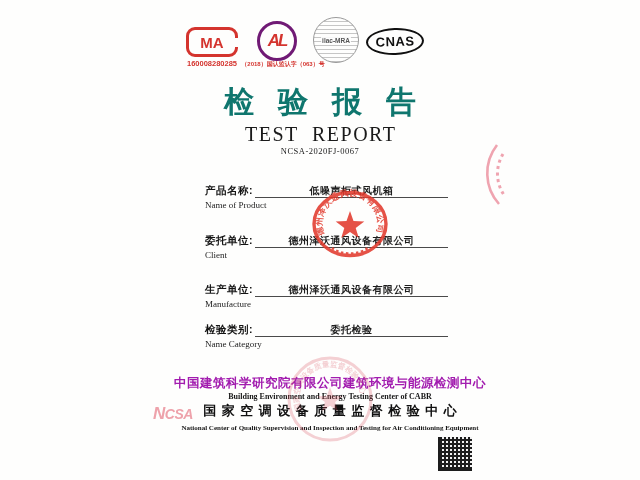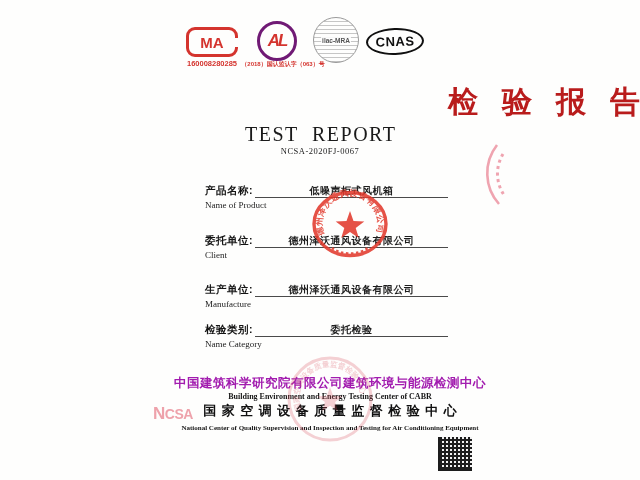--- a/index.html
+++ b/index.html
@@ -23,22 +23,22 @@
     border-radius:50%; overflow:hidden; display:flex; align-items:center; justify-content:center;
     background:repeating-linear-gradient(0deg, rgba(130,130,130,.45) 0 1px, transparent 1px 4px); }
   .logo-ilac .ilac-label { font-size:6.5px; font-weight:700; color:#555; background:rgba(255,255,255,.85);
     padding:0 1px; letter-spacing:0; }
   .logo-cnas { position:absolute; left:366px; top:28px; width:58px; height:27px; border:2.5px solid #101010;
     border-radius:50%; display:flex; align-items:center; justify-content:center; transform:rotate(-2deg); }
   .logo-cnas .cnas { font-size:13px; font-weight:900; color:#101010; letter-spacing:.5px; }
   .accred { position:absolute; left:445px; top:19px; font-size:7.5px; line-height:9.2px; font-weight:700; color:#161616; }
 
   
-  .title-zh { position:absolute; left:0; top:82px; width:640px; text-align:right;
-    font-size:30px; font-weight:700; color:#b91c1c; }
+  .title-zh { position:absolute; left:0; top:82px; width:640px; text-align:center;
+    font-size:30px; font-weight:700; color:#0f766e; }
   .title-zh span { letter-spacing:24px; margin-right:-24px; }
   .title-en { position:absolute; left:0; top:123px; width:640px; text-align:center;
     font-family:"Liberation Serif", serif; font-size:20px; color:#1a1a1a; }
   .title-en span { letter-spacing:1.5px; word-spacing:7px; margin-right:-1.5px; }
   .title-no { position:absolute; left:0; top:146px; width:640px; text-align:center;
     font-family:"Liberation Serif", serif; font-size:8.5px; color:#222; letter-spacing:.5px; }
 
   
   .f-label { position:absolute; left:205px; font-size:10.5px; font-weight:600; color:#141414; letter-spacing:.5px; }
   .f-en { position:absolute; left:205px; font-family:"Liberation Serif", serif; font-size:9px; color:#222; }
@@ -46,21 +46,21 @@
   .f-value { position:absolute; left:255px; width:193px; text-align:center; font-size:10px;
     font-weight:600; color:#1d1d1d; letter-spacing:.5px; }
 
   
   .footer-wrap { position:absolute; left:20px; width:620px; text-align:center; }
   .f1 { top:375px; font-size:12.5px; font-weight:700; color:#a21caf; letter-spacing:.5px; }
   .f2 { top:392px; font-family:"Liberation Serif", serif; font-size:8px; font-weight:700; color:#161616; }
   .f3 { top:402px; font-size:13px; font-weight:700; color:#101010; }
   .f3 span { letter-spacing:5.5px; margin-right:-5.5px; }
   .f4 { top:424px; font-family:"Liberation Serif", serif; font-size:7px; font-weight:700; color:#161616; }
-  .ncsa-logo { position:absolute; left:153px; top:404px; font-size:14px; font-weight:900; 
+  .ncsa-logo { position:absolute; left:153px; top:404px; font-size:14px; font-weight:900; font-style:italic;
     color:#eea2ab; letter-spacing:-.5px; }
   .ncsa-logo .n { font-size:17px; }
 
   .qr { position:absolute; left:438px; top:437px; width:34px; height:34px;
     border-left:2px solid #1d1d1d; border-bottom:2px solid #1d1d1d;
     background:
       repeating-linear-gradient(0deg, #1d1d1d 0 2px, transparent 2px 4px),
       repeating-linear-gradient(90deg, #1d1d1d 0 2px, #f2f2f2 2px 4px); }
 
   .seal-svg { position:absolute; left:290px; top:168px; }

